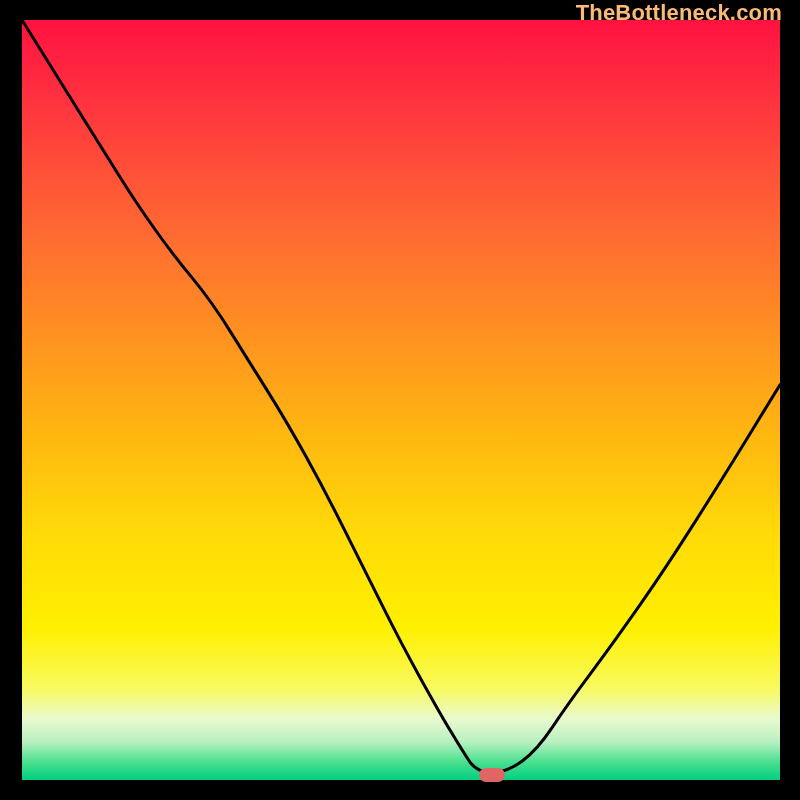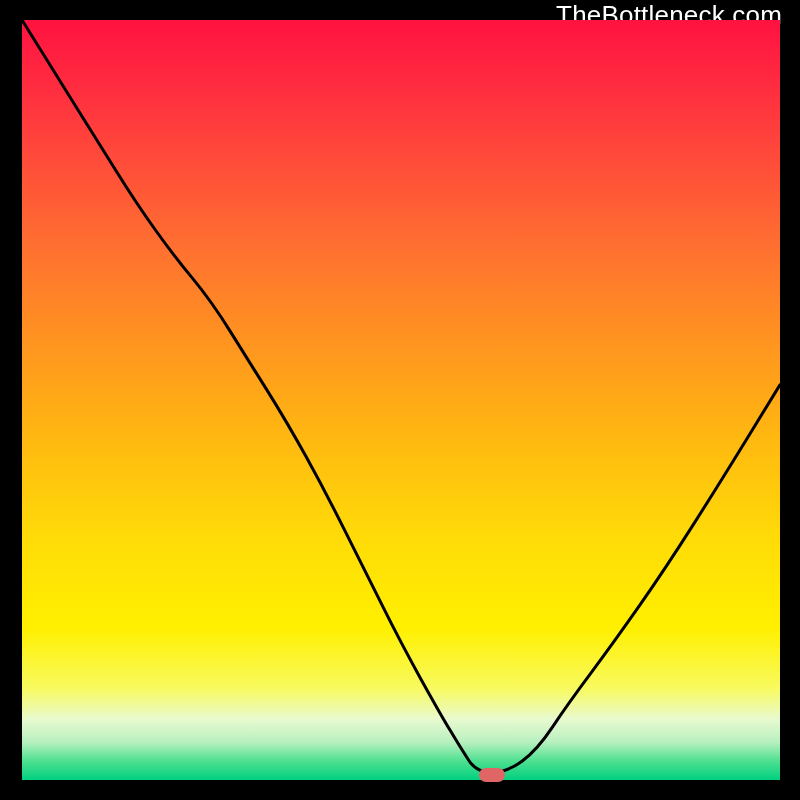--- a/index.html
+++ b/index.html
@@ -23,23 +23,23 @@
     left: 0;
     top: 0;
     width: 758px;
     height: 760px;
   }
   .watermark {
     position: absolute;
     top: 0;
     right: 18px;
     font-family: Arial, Helvetica, sans-serif;
-    font-size: 26px;
-    font-weight: 400;
-    color: #ffffff;
+    font-size: 22px;
+    font-weight: 700;
+    color: #fdba74;
     letter-spacing: 0.2px;
   }
   .marker {
     position: absolute;
     width: 26px;
     height: 14px;
     border-radius: 7px;
     background: #e06666;
     transform: translate(-50%, -50%);
   }

